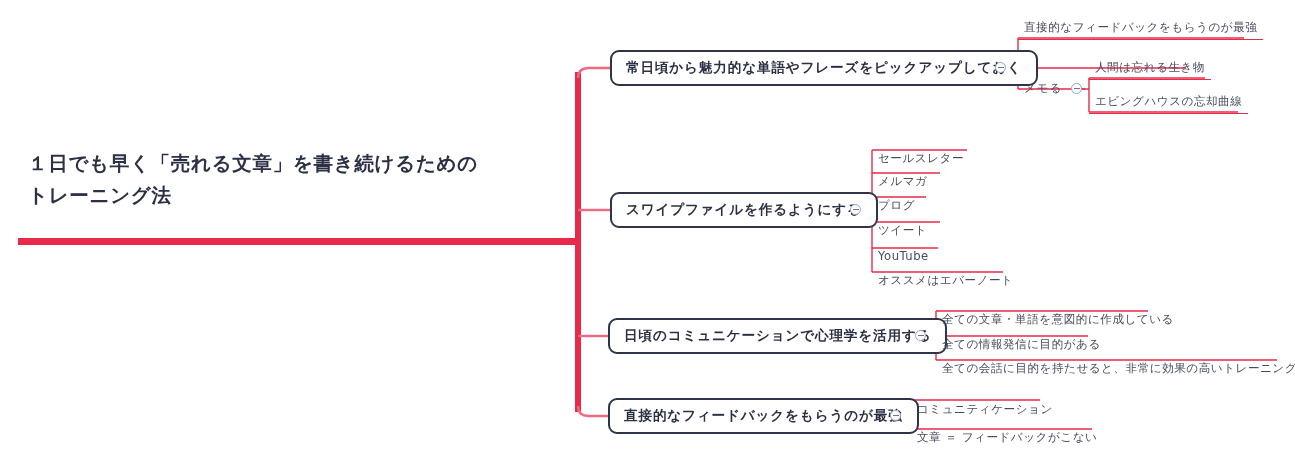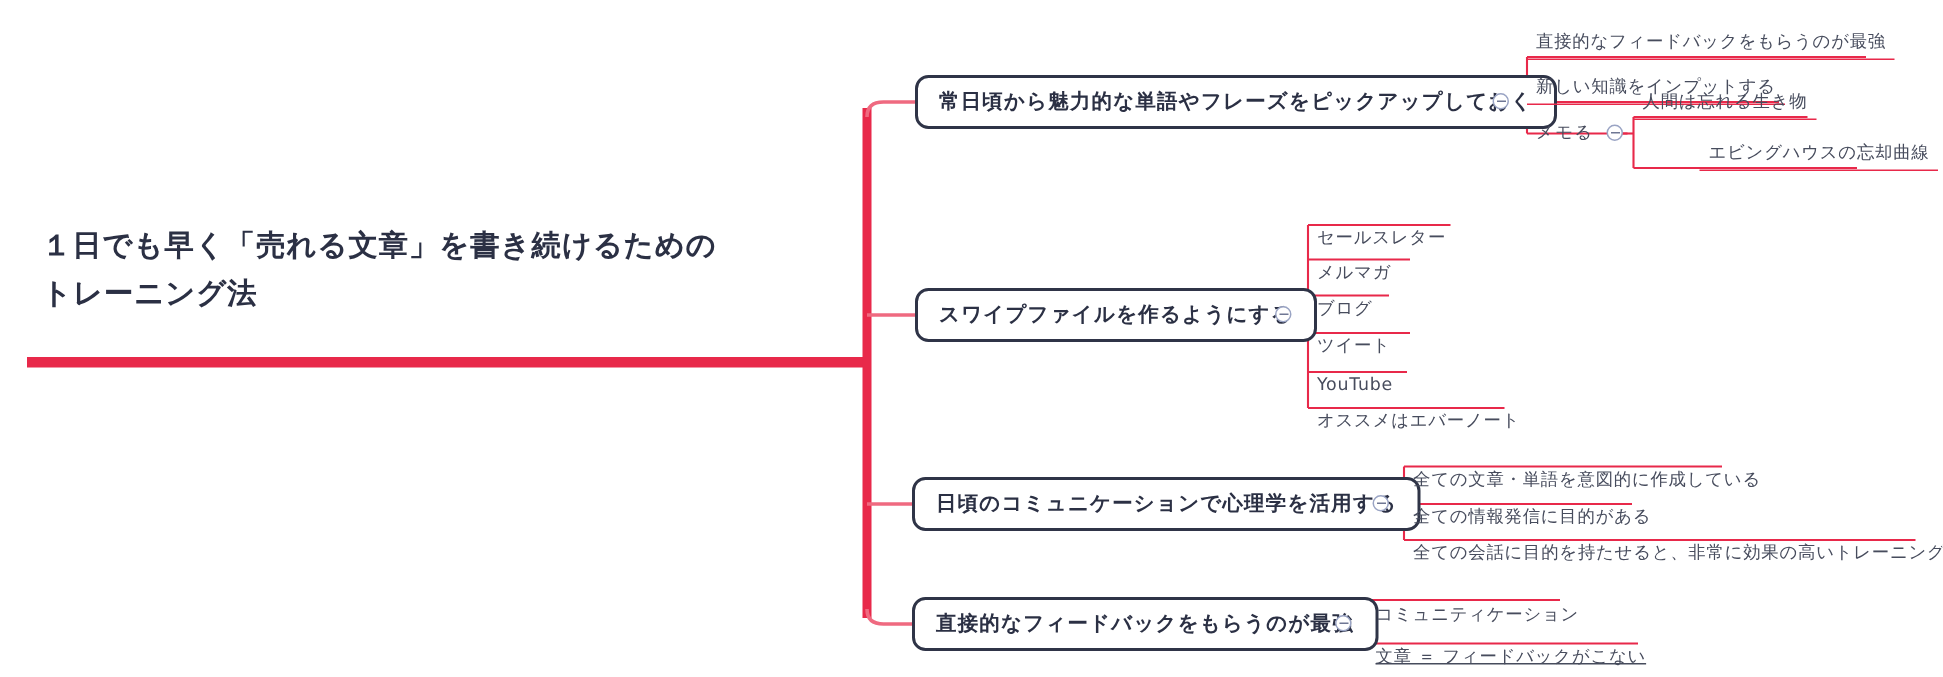--- a/index.html
+++ b/index.html
@@ -161,32 +161,29 @@
   </div>
 
   <div class="branch-box" style="left:610px; top:50px;">
     <span>常日頃から魅力的な単語やフレーズをピックアップしておく</span>
   </div>
   <div class="toggle" style="left:995px; top:62px;"></div>
 
   <div class="leaf" style="left:1018px; top:19px;">
     <span>直接的なフィードバックをもらうのが最強</span>
   </div>
-  <div class="leaf" style="left:1018px; top:49px;">
-    <span>新しい知識をインプットする</span>
-  </div>
   <div class="sub-parent" style="left:1018px; top:80px;">
     <span>メモる</span>
   </div>
   <div class="toggle" style="left:1071px; top:83px;"></div>
 
   <div class="leaf" style="left:1089px; top:59px;text-align:right;">
     <span>人間は忘れる生き物</span>
   </div>
-  <div class="leaf" style="left:1089px; top:93px;margin-left:44px;">
+  <div class="leaf" style="left:1089px; top:93px;">
     <span>エビングハウスの忘却曲線</span>
   </div>
 
   <div class="branch-box" style="left:610px; top:192px;">
     <span>スワイプファイルを作るようにする</span>
   </div>
   <div class="toggle" style="left:850px; top:204px;"></div>
 
   <div class="leaf no-rule" style="left:872px; top:131px;">
     <span>セールスレター</span>
@@ -223,17 +220,17 @@
   </div>
 
   <div class="branch-box" style="left:608px; top:398px;">
     <span>直接的なフィードバックをもらうのが最強</span>
   </div>
   <div class="toggle" style="left:890px; top:410px;"></div>
 
   <div class="leaf no-rule" style="left:911px; top:382px;">
     <span>コミュニティケーション</span>
   </div>
-  <div class="leaf no-rule" style="left:911px; top:410px;text-decoration:underline;">
+  <div class="leaf no-rule" style="left:911px; top:410px;">
     <span>文章 ＝ フィードバックがこない</span>
   </div>
 
 </div>
 
 </body></html>

